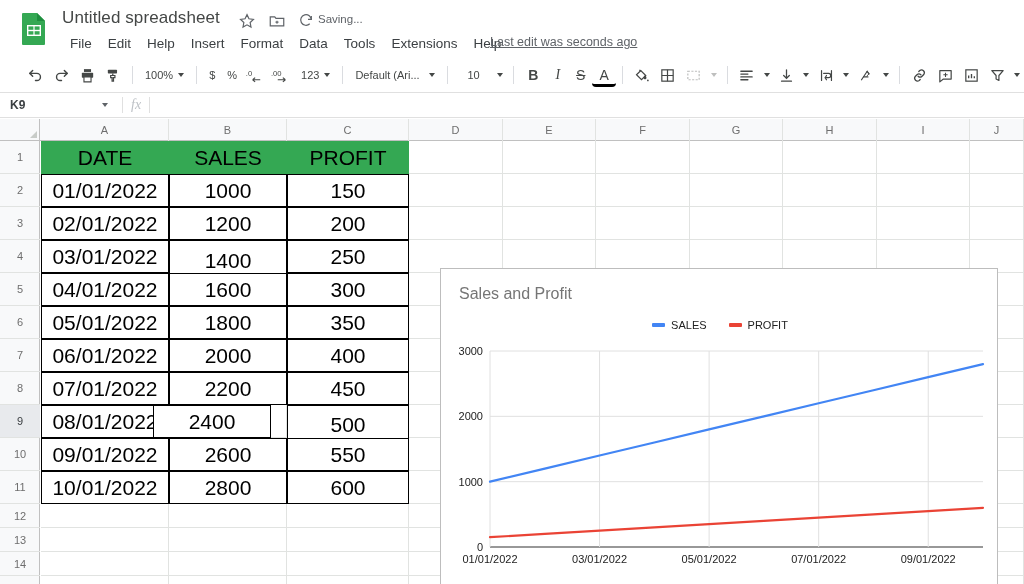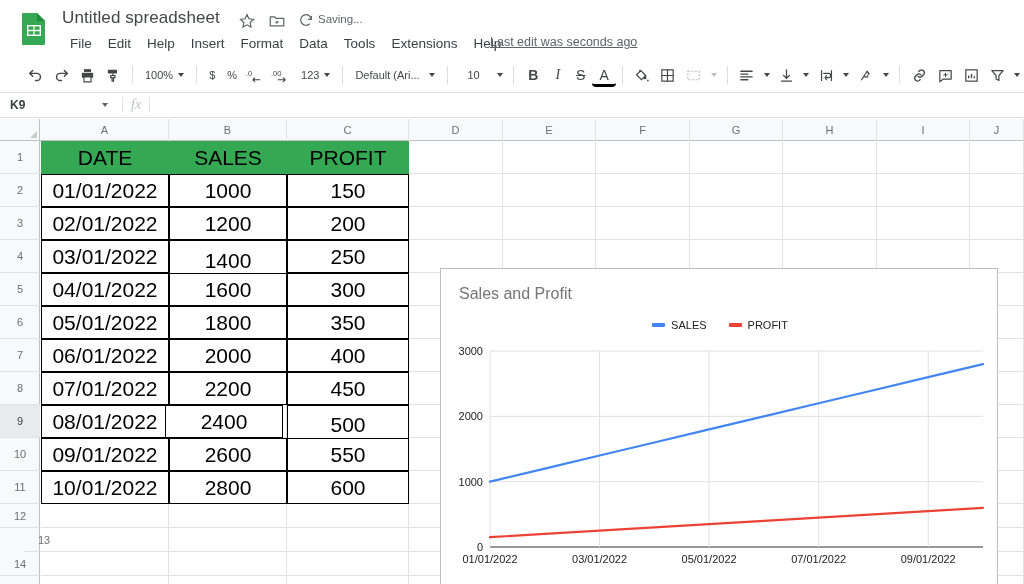--- a/index.html
+++ b/index.html
@@ -509,21 +509,21 @@
       </div>
       <div class="rowhdr" style="top: 297px; height: 33px;">
         <span>10</span>
       </div>
       <div class="rowhdr" style="top: 330px; height: 33px;">
         <span>11</span>
       </div>
       <div class="rowhdr" style="top: 363px; height: 24px;">
         <span>12</span>
       </div>
-      <div class="rowhdr" style="top: 387px; height: 24px; margin-left: 24px;">
+      <div class="rowhdr" style="top: 387px; height: 24px;">
         <span>13</span>
       </div>
       <div class="rowhdr" style="top: 411px; height: 24px;">
         <span>14</span>
       </div>
       <div class="rowhdr" style="top: 435px; height: 24px;">
         <span>15</span>
       </div>
     </div>
 
@@ -620,21 +620,21 @@
       </div>
       <div class="cell data" style="left: 128px; top: 231px; width: 118px; height: 33px;">
         <span>2200</span>
       </div>
       <div class="cell data" style="left: 246px; top: 231px; width: 122px; height: 33px;">
         <span>450</span>
       </div>
       <div class="cell data" style="left: 0px; top: 264px; width: 128px; height: 33px;">
         <span>08/01/2022</span>
       </div>
-      <div class="cell data" style="left: 124px; top: 264px; width: 118px; height: 33px;">
+      <div class="cell data" style="left: 112px; top: 264px; width: 118px; height: 33px;">
         <span>2400</span>
       </div>
       <div class="cell data" style="left: 246px; top: 264px; width: 122px; height: 40px;">
         <span>500</span>
       </div>
       <div class="cell data" style="left: 0px; top: 297px; width: 128px; height: 33px;">
         <span>09/01/2022</span>
       </div>
       <div class="cell data" style="left: 128px; top: 297px; width: 118px; height: 33px;">
         <span>2600</span>

